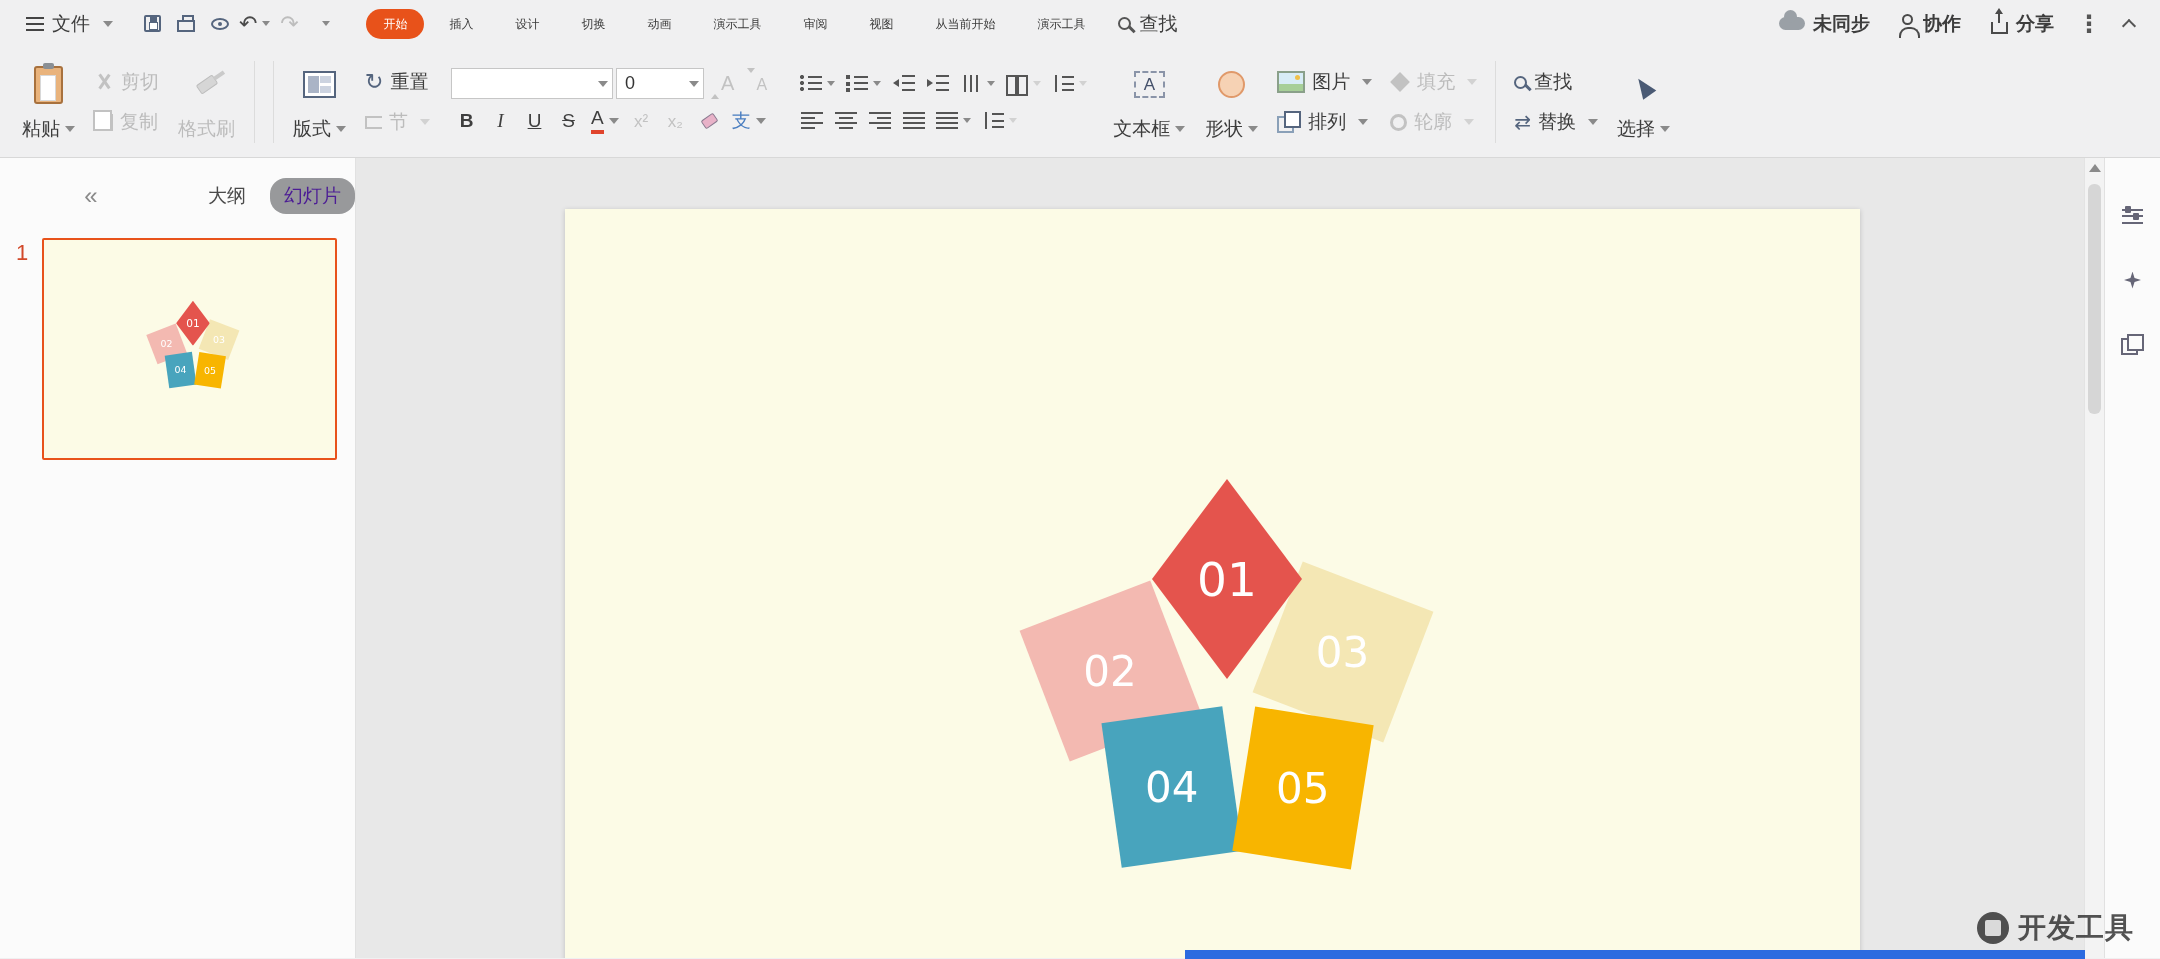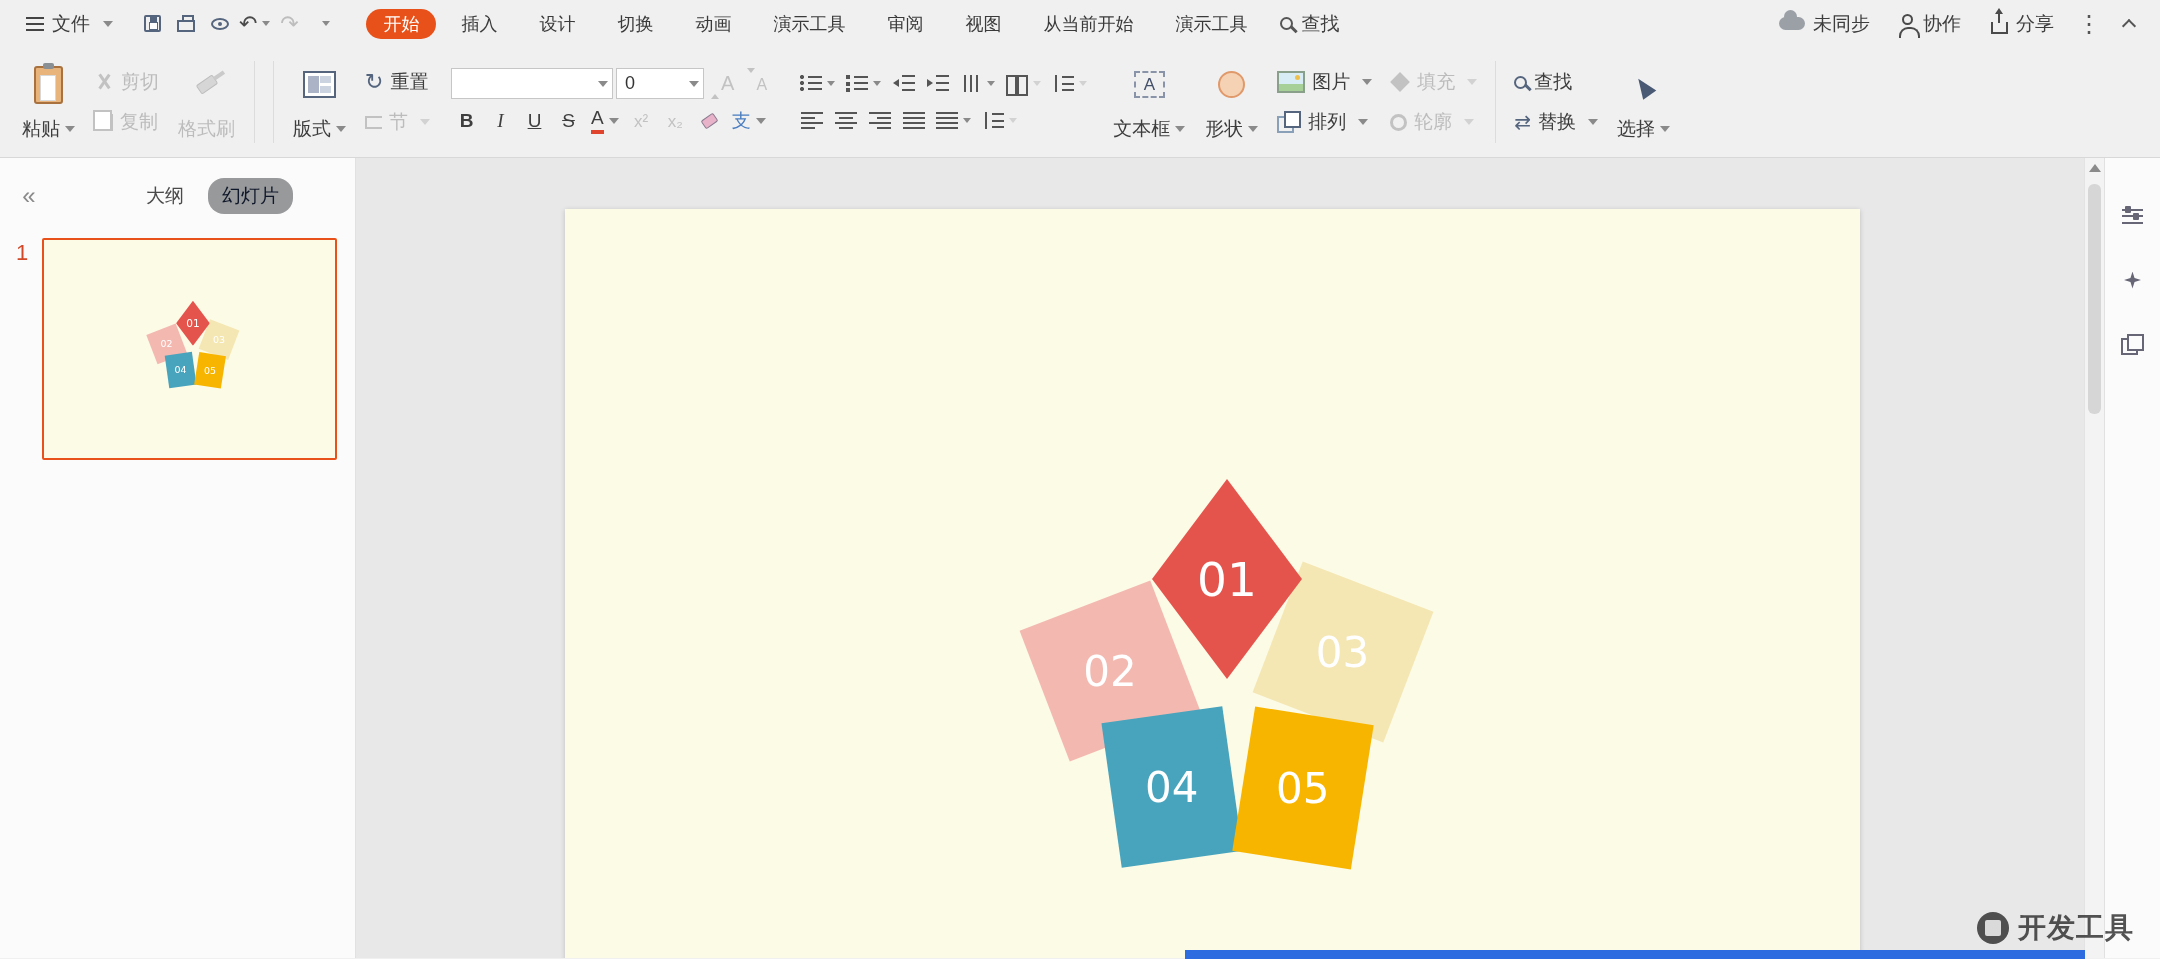--- a/index.html
+++ b/index.html
@@ -23,25 +23,25 @@
   .i-save { width:17px; height:17px; border:2px solid var(--icon); border-radius:2px; position:relative; }
   .i-save::before { content:""; position:absolute; right:2px; top:0; width:7px; height:5px; background:var(--icon); }
   .i-save::after { content:""; position:absolute; left:3px; bottom:0; width:7px; height:6px; background:#fff; border:1px solid var(--icon); }
   .i-print { width:18px; height:12px; border:2px solid var(--icon); position:relative; margin-top:5px; }
   .i-print::before { content:""; position:absolute; left:3px; top:-7px; width:8px; height:5px; border:2px solid var(--icon); border-bottom:none; }
   .i-preview { width:18px; height:12px; border:2px solid var(--icon); border-radius:50%; position:relative; }
   .i-preview::after { content:""; position:absolute; left:5px; top:2px; width:4px; height:4px; border-radius:50%; background:var(--icon); }
   .i-undo::after { content:"↶"; font-size:22px; color:#4a4a4a; }
   .i-redo::after { content:"↷"; font-size:22px; color:#bdbdbd; }
   .tabs { display:flex; align-items:center; gap:8px; margin-left:22px; }
-  .tab { height:30px; line-height:30px; padding:0 17px; font-size:18px; color:#3a3a3a; border-radius:15px; cursor:default; white-space:nowrap; }
+  .tab { height:30px; line-height:30px; padding:0 17px; font-size:12px; color:#3a3a3a; border-radius:15px; cursor:default; white-space:nowrap; }
   .tab.active { background:var(--accent); color:#fff; }
   .i-magnifier { width:13px; height:13px; border:2.5px solid #555; border-radius:50%; position:relative; display:inline-block; }
   .i-magnifier::after { content:""; position:absolute; width:8px; height:2.5px; background:#555; transform:rotate(45deg); right:-7px; bottom:-2px; }
-  .mb-right { margin-left:auto; display:flex; align-items:center; gap:10px; }
+  .mb-right { margin-left:auto; display:flex; align-items:center; gap:10px;font-weight:bold; }
   .i-cloud { width:26px; height:13px; background:#9aa0a6; border-radius:8px; position:relative; }
   .i-cloud::before { content:""; position:absolute; left:5px; top:-7px; width:13px; height:13px; background:#9aa0a6; border-radius:50%; }
   .i-person { width:11px; height:11px; border:2px solid #4a4a4a; border-radius:50%; position:relative; margin:-8px 2px 0 2px; }
   .i-person::after { content:""; position:absolute; left:-5px; top:11px; width:17px; height:9px; border:2px solid #4a4a4a; border-bottom:none; border-radius:9px 9px 0 0; }
   .i-share { width:17px; height:12px; border:2px solid #4a4a4a; border-top:none; position:relative; margin-top:9px; }
   .i-share::before { content:""; position:absolute; left:5px; top:-9px; width:2px; height:10px; background:#4a4a4a; }
   .i-share::after { content:""; position:absolute; left:2px; top:-14px; border-left:4px solid transparent; border-right:4px solid transparent; border-bottom:6px solid #4a4a4a; }
   .i-kebab::after { content:"⋮"; font-size:24px; color:#555; }
   .i-chevron-up { width:10px; height:10px; border-left:2px solid #555; border-top:2px solid #555; transform:rotate(45deg); margin-top:5px; }
 
@@ -164,25 +164,25 @@
     linear-gradient(#555,#555) 0 0/22px 2px,
     linear-gradient(#555,#555) 0 5px/22px 2px,
     linear-gradient(#555,#555) 0 10px/22px 2px,
     linear-gradient(#555,#555) 0 15px/22px 2px; background-repeat:no-repeat; }
   .i-columns::before { content:""; position:absolute; left:0; top:0; width:9px; height:17px; border:2px solid #555; }
   .i-columns::after { content:""; position:absolute; right:0; top:0; width:9px; height:17px; border:2px solid #555; }
 
   
   .workspace { display:flex; height:800px; }
   .left-panel { width:356px; background:#fbfbfb; border-right:1px solid #e1e1e1; position:relative; }
-  .panel-head { display:flex; align-items:center; padding:20px 0 0 14px; }
+  .panel-head { display:flex; align-items:center; padding:20px 0 0 14px;justify-content:flex-end; }
   .i-chevrons-left::after { content:"«"; font-size:24px; color:#8a8a8a; }
   .panel-tabs { display:flex; align-items:center; gap:10px; margin-left:88px; }
   .ptab { font-size:19px; color:#4a4a4a; padding:5px 14px; cursor:default; }
-  .ptab.active { background:#98999b; color:#0f172a; border-radius:16px; }
+  .ptab.active { background:#98999b; color:#4c1d95; border-radius:16px; }
   .thumb-row { display:flex; margin-top:24px; padding-left:16px; }
   .thumb-num { font-size:22px; color:#d2492a; margin:2px 10px 0 0; width:16px; }
   .thumb { width:295px; height:222px; border:2px solid var(--accent); background:#fcfbe6; overflow:hidden; border-radius:2px; }
   .mini-slide { width:1295px; height:971px; transform:scale(0.225); transform-origin:0 0; position:relative; background:#fcfbe6; }
 
   .canvas { flex:1; position:relative; background:#e8e8e8; overflow:hidden; }
   .slide { position:absolute; left:209px; top:51px; width:1295px; height:971px; background:#fcfbe6;
     box-shadow:0 1px 5px rgba(0,0,0,.18); }
 
   .petal { position:absolute; display:flex; align-items:center; justify-content:center; }

